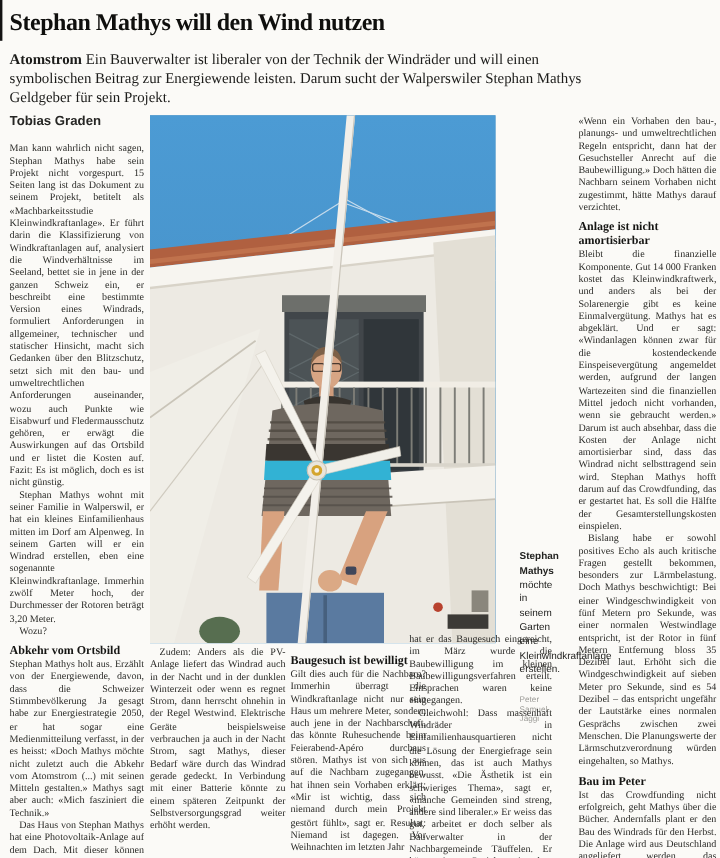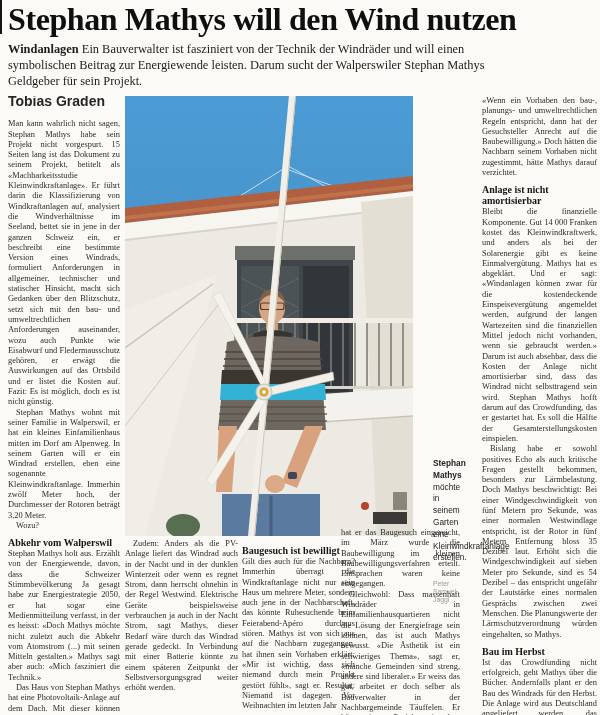--- a/index.html
+++ b/index.html
@@ -1,34 +1,34 @@
 <!DOCTYPE html>
 <html lang="de"><head>
 <meta charset="utf-8">
 <style>
   html,body{margin:0;padding:0;}
   body{width:600px;height:715px;background:#f6f5f2;font-family:"Liberation Serif",serif;}
   .page{position:relative;width:600px;height:715px;background:#fbfaf7;overflow:hidden;color:#292927;}
 
   .hrule{position:absolute;left:0;top:5;width:2px;height:34px;background:#141414;}
   h1.headline{position:absolute;left:8px;top:0px;margin:0;width:590px;
-    font-family:"Liberation Serif",serif;font-weight:bold;font-size:32px;line-height:38px;
+    font-family:"Liberation Serif",serif;font-weight:bold;font-size:20px;line-height:38px;
     letter-spacing:-0.4px;color:#0f0f0d;}
   .lead{position:absolute;left:8px;top:41px;margin:0;width:494px;
     font-size:12.4px;line-height:16.2px;color:#1c1c1a;}
   .lead b{font-weight:bold;}
 
   .col{position:absolute;font-size:8.4px;line-height:10.3px;color:#2b2b28;}
   .col1{left:8px;top:96px;width:112px;height:619px;overflow:hidden;}
   .col2{left:125px;top:539px;width:113px;height:176px;overflow:hidden;}
   .col3{left:242px;top:539px;width:113px;height:176px;overflow:hidden;}
   .col4{left:341px;top:528px;width:119px;height:187px;overflow:hidden;}
   .col5{left:482px;top:96px;width:115px;height:619px;overflow:hidden;}
 
-  .byline{font-family:"Liberation Sans",sans-serif;font-size:14px;font-weight:bold;
+  .byline{font-family:"Liberation Sans",sans-serif;font-size:11px;font-weight:bold;
     color:#262624;margin:0 0 13px 0;}
   .para{margin:0;text-align:justify;}
   .indent{text-indent:8px;}
   .subhead{margin:6px 0 1px 0;font-family:"Liberation Serif",serif;
     font-weight:bold;font-size:10px;line-height:11px;color:#151513;}
 
   .photo{position:absolute;left:125px;top:96px;width:288px;height:440px;margin:0;
     background:#4a93c8;overflow:hidden;}
   .photo svg{display:block;}
 
@@ -38,28 +38,28 @@
   .caption .credit{margin-top:5px;font-size:6.8px;line-height:8px;color:#9b9a96;}
 </style>
 </head>
 <body>
 
 <div class="page">
 
   <div class="hrule"></div>
   <h1 class="headline">Stephan Mathys will den Wind nutzen</h1>
 
-  <p class="lead"><b>Windanlagen</b> <span>Ein Bauverwalter ist fasziniert von der Technik der Windräder und will einen symbolischen Beitrag zur Energiewende leisten. Darum sucht der Walperswiler Stephan Mathys Geldgeber für sein Projekt.</span></p>
+  <p class="lead"><b>Atomstrom</b> <span>Ein Bauverwalter ist liberaler von der Technik der Windräder und will einen symbolischen Beitrag zur Energiewende leisten. Darum sucht der Walperswiler Stephan Mathys Geldgeber für sein Projekt.</span></p>
 
   <div class="col col1">
     <p class="byline">Tobias Graden</p>
     <p class="para">Man kann wahrlich nicht sagen, Stephan Mathys habe sein Projekt nicht vorgespurt. 15 Seiten lang ist das Dokument zu seinem Projekt, betitelt als «Machbarkeitsstudie Kleinwindkraftanlage». Er führt darin die Klassifizierung von Windkraftanlagen auf, analysiert die Windverhältnisse im Seeland, bettet sie in jene in der ganzen Schweiz ein, er beschreibt eine bestimmte Version eines Windrads, formuliert Anforderungen in allgemeiner, technischer und statischer Hinsicht, macht sich Gedanken über den Blitzschutz, setzt sich mit den bau- und umweltrechtlichen Anforderungen auseinander, wozu auch Punkte wie Eisabwurf und Fledermausschutz gehören, er erwägt die Auswirkungen auf das Ortsbild und er listet die Kosten auf. Fazit: Es ist möglich, doch es ist nicht günstig.</p>
     <p class="para indent">Stephan Mathys wohnt mit seiner Familie in Walperswil, er hat ein kleines Einfamilienhaus mitten im Dorf am Alpenweg. In seinem Garten will er ein Windrad erstellen, eben eine sogenannte Kleinwindkraftanlage. Immerhin zwölf Meter hoch, der Durchmesser der Rotoren beträgt 3,20 Meter.</p>
     <p class="para indent">Wozu?</p>
-    <h3 class="subhead">Abkehr vom Walperswil</h3>
+    <h3 class="subhead">Abkehr vom Ortsbild</h3>
     <p class="para">Stephan Mathys holt aus. Erzählt von der Energiewende, davon, dass die Schweizer Stimmbevölkerung Ja gesagt habe zur Energiestrategie 2050, er hat sogar eine Medienmitteilung verfasst, in der es heisst: «Doch Mathys möchte nicht zuletzt auch die Abkehr vom Atomstrom (...) mit seinen Mitteln gestalten.» Mathys sagt aber auch: «Mich fasziniert die Technik.»</p>
     <p class="para indent">Das Haus von Stephan Mathys hat eine Photovoltaik-Anlage auf dem Dach. Mit dieser können etwa 30 bis 40 Prozent des Energiebedarfs im Haushalt gedeckt werden. Diesen Wert gelte es zu erhöhen. Ein Mittel dazu: das Windrad. Die Voraussetzungen dazu wären nicht schlecht am Alpenweg in Walperswil. Ein Jahr lang hat Mathys Windmessungen durchgeführt, mit einem Ultraschall-Messgerät auf neun Metern Höhe. «An rund 60 Prozent</p>
   </div>
 
   <figure class="photo">
     <svg width="288" height="440" viewBox="0 0 288 440" xmlns="http://www.w3.org/2000/svg">
       <defs>
         <linearGradient id="sky" x1="0" y1="0" x2="0" y2="1">
           <stop offset="0" stop-color="#4c9bd4"></stop>
           <stop offset="1" stop-color="#4188bd"></stop>
@@ -194,18 +194,18 @@
   <div class="col col4">
     <p class="para">hat er das Baugesuch eingereicht, im März wurde die Baubewilligung im kleinen Baubewilligungsverfahren erteilt. Einsprachen waren keine eingegangen.</p>
     <p class="para indent">Gleichwohl: Dass massenhaft Windräder in Einfamilienhausquartieren nicht die Lösung der Energiefrage sein können, das ist auch Mathys bewusst. «Die Ästhetik ist ein schwieriges Thema», sagt er, «manche Gemeinden sind streng, andere sind liberaler.» Er weiss das gut, arbeitet er doch selber als Bauverwalter in der Nachbargemeinde Täuffelen. Er hätte einem Projekt wie dem seinen die Bewilligung jedenfalls erteilt:</p>
   </div>
 
   <div class="col col5">
     <p class="para">«Wenn ein Vorhaben den bau-, planungs- und umweltrechtlichen Regeln entspricht, dann hat der Gesuchsteller Anrecht auf die Baubewilligung.» Doch hätten die Nachbarn seinem Vorhaben nicht zugestimmt, hätte Mathys darauf verzichtet.</p>
     <h3 class="subhead">Anlage ist nicht amortisierbar</h3>
     <p class="para">Bleibt die finanzielle Komponente. Gut 14 000 Franken kostet das Kleinwindkraftwerk, und anders als bei der Solarenergie gibt es keine Einmalvergütung. Mathys hat es abgeklärt. Und er sagt: «Windanlagen können zwar für die kostendeckende Einspeisevergütung angemeldet werden, aufgrund der langen Wartezeiten sind die finanziellen Mittel jedoch nicht vorhanden, wenn sie gebraucht werden.» Darum ist auch absehbar, dass die Kosten der Anlage nicht amortisierbar sind, dass das Windrad nicht selbsttragend sein wird. Stephan Mathys hofft darum auf das Crowdfunding, das er gestartet hat. Es soll die Hälfte der Gesamterstellungskosten einspielen.</p>
     <p class="para indent">Bislang habe er sowohl positives Echo als auch kritische Fragen gestellt bekommen, besonders zur Lärmbelastung. Doch Mathys beschwichtigt: Bei einer Windgeschwindigkeit von fünf Metern pro Sekunde, was einer normalen Westwindlage entspricht, ist der Rotor in fünf Metern Entfernung bloss 35 Dezibel laut. Erhöht sich die Windgeschwindigkeit auf sieben Meter pro Sekunde, sind es 54 Dezibel – das entspricht ungefähr der Lautstärke eines normalen Gesprächs zwischen zwei Menschen. Die Planungswerte der Lärmschutzverordnung würden eingehalten, so Mathys.</p>
-    <h3 class="subhead">Bau im Herbst</h3>
+    <h3 class="subhead">Bau im Peter</h3>
     <p class="para">Ist das Crowdfunding nicht erfolgreich, geht Mathys über die Bücher. Andernfalls plant er den Bau des Windrads für den Herbst. Die Anlage wird aus Deutschland angeliefert werden, das Schraubfundament erledigt eine Firma aus der Region. Und dann soll der Drei-Meter-Rotor in zwölf Metern Höhe einen jährlichen Beitrag von 1000 Kilowattstunden an den Stromverbrauch der Familie Mathys liefern.</p>
 
   </div>
 
 </div>
 
 </body></html>

